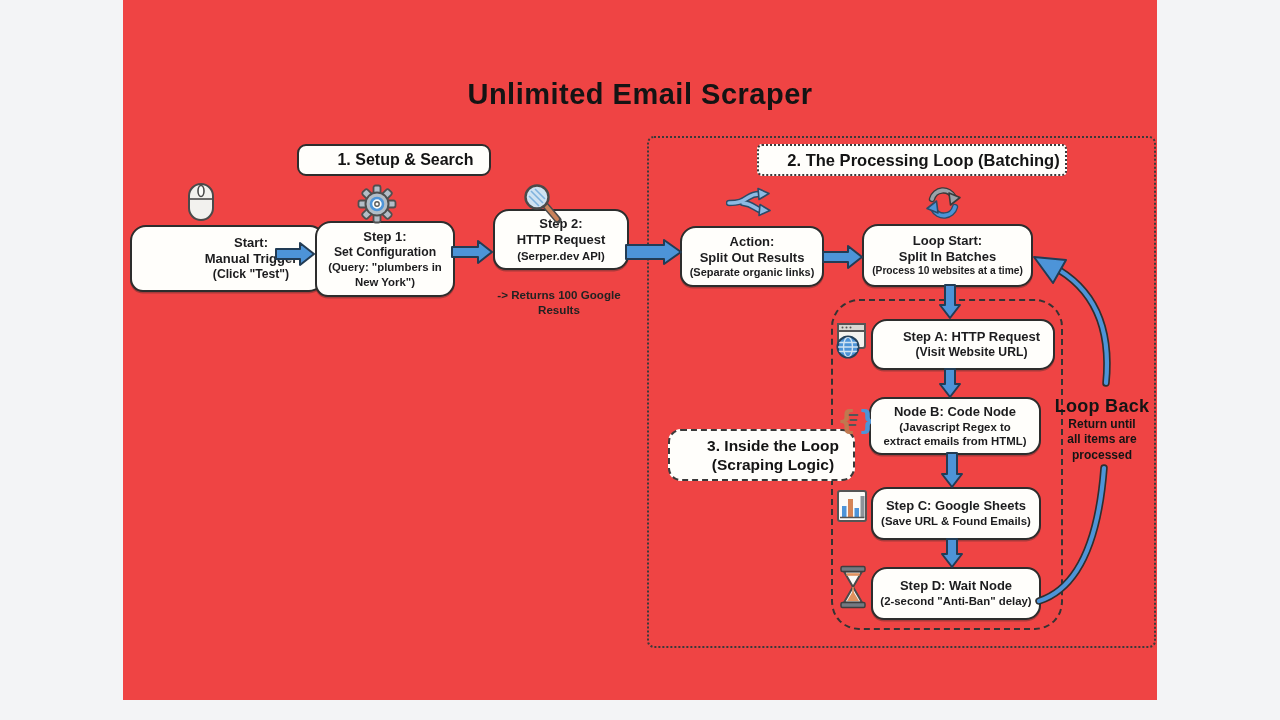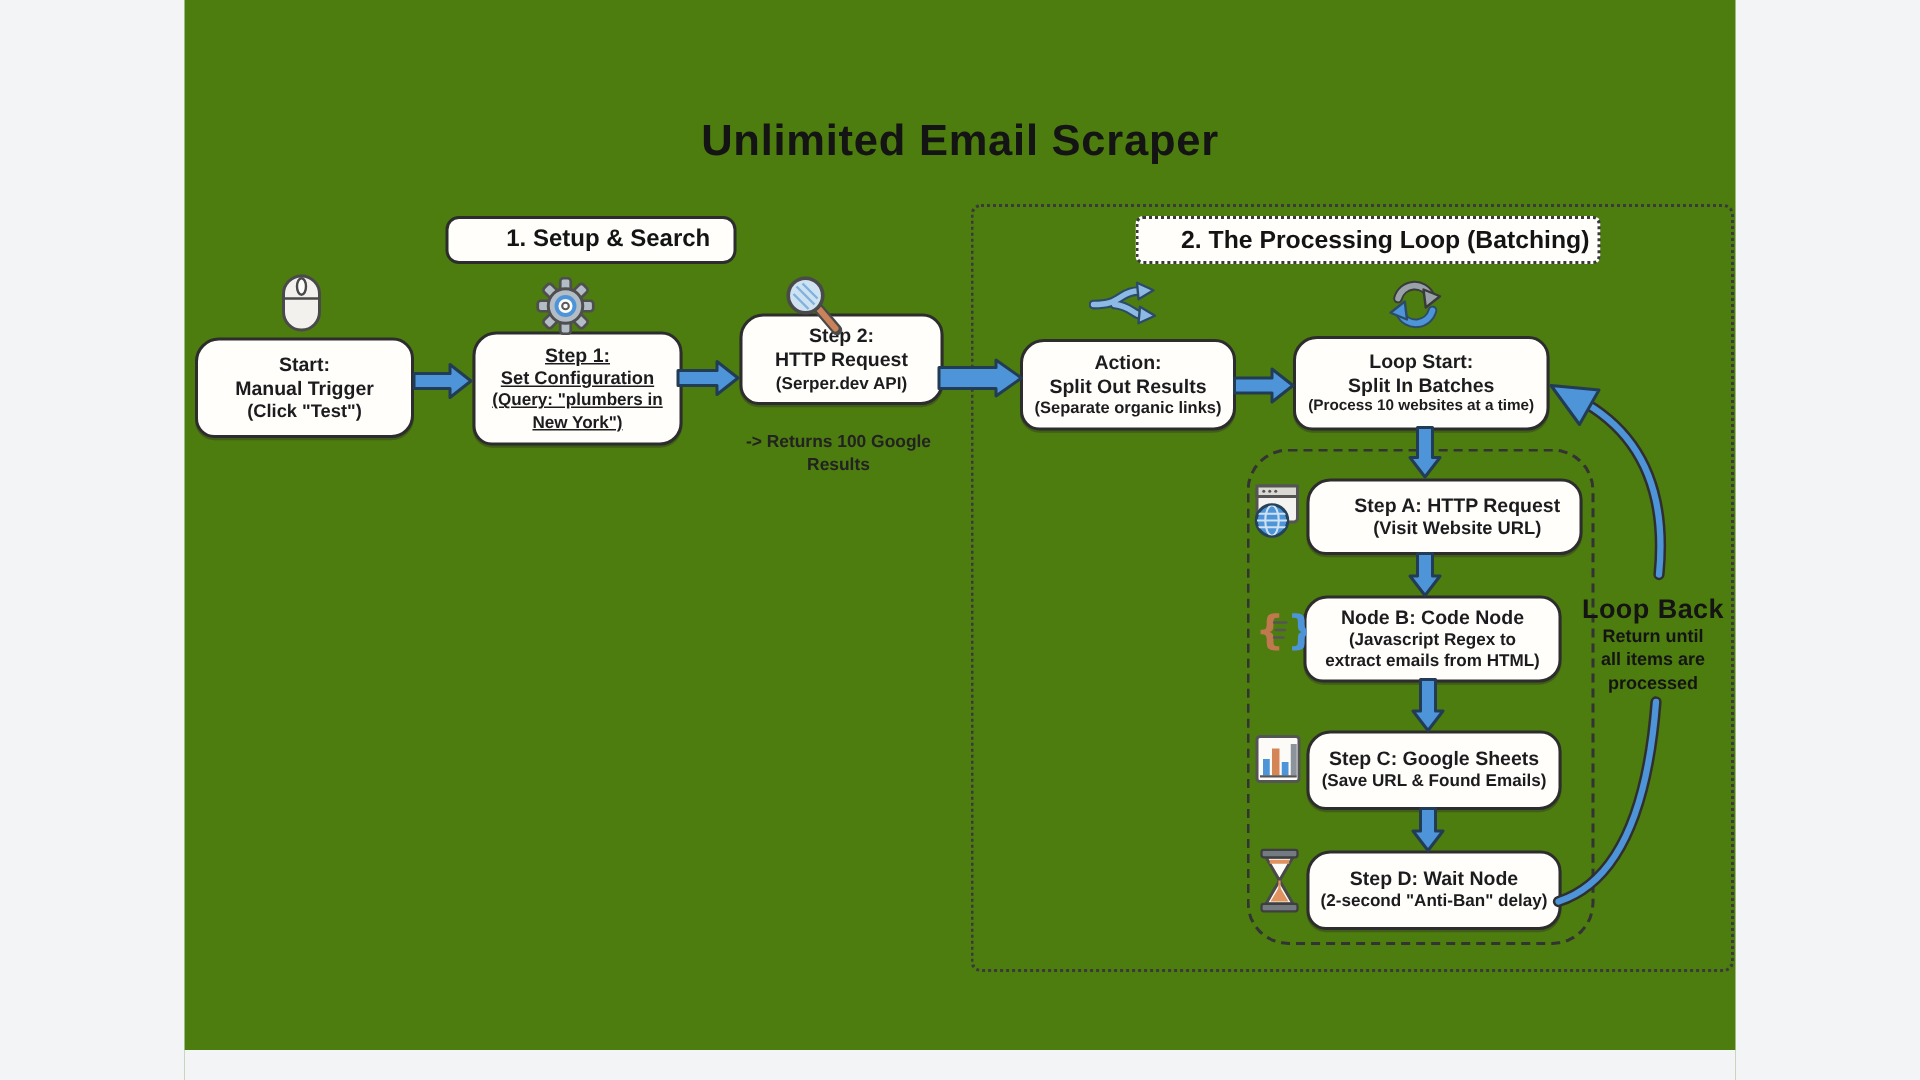--- a/index.html
+++ b/index.html
@@ -1,18 +1,18 @@
 <!DOCTYPE html>
 <html><head>
 <meta charset="utf-8">
 <style>
   html,body{margin:0;padding:0;background:#e9eaec;}
   .canvas{
     position:relative;width:1280px;height:720px;overflow:hidden;
-    background:#4d7c0f;color:#1d1d1f;
+    background:#ef4444;color:#1d1d1f;
     font-family:"Liberation Sans", sans-serif;
   }
   .band{position:absolute;background:#f3f4f6;}
   .title{
     position:absolute;left:340px;top:78px;width:600px;text-align:center;
     font-size:29px;font-weight:700;letter-spacing:.5px;color:#141414;
   }
   .node{
     position:absolute;border:2.4px solid #2d2d2d;background:#fffefb;
     border-radius:16px 14px 15px 13px;
@@ -61,28 +61,32 @@
 
   <div class="container-dotted" style="left:647px;top:136px;width:505px;height:508px;"></div>
   <div class="container-dashed" style="left:831px;top:299px;width:228px;height:327px;"></div>
 
   <div class="lbl lbl-solid" style="left:297px;top:144px;width:167px;height:28px;">
     <div>1. Setup &amp; Search</div>
   </div>
   <div class="lbl lbl-dotted" style="left:757px;top:144px;width:283px;height:28px;">
     <div>2. The Processing Loop (Batching)</div>
   </div>
-
-  <div class="node" style="left:130px;top:225px;width:142px;height:63px;">
+  <div class="lbl lbl-dashed" style="left:668px;top:429px;width:160px;height:48px;">
+    <div>3. Inside the Loop</div>
+    <div>(Scraping Logic)</div>
+  </div>
+
+  <div class="node" style="left:130px;top:225px;width:142px;height:63px;padding-left:48px;">
     <div class="f13">Start:</div>
     <div class="f13">Manual Trigger</div>
     <div class="f12">(Click "Test")</div>
   </div>
 
-  <div class="node" style="left:315px;top:221px;width:136px;height:72px;text-decoration:underline;">
+  <div class="node" style="left:315px;top:221px;width:136px;height:72px;">
     <div class="f13">Step 1:</div>
     <div class="f12">Set Configuration</div>
     <div class="f115">(Query: "plumbers in</div>
     <div class="f115">New York")</div>
   </div>
 
   <div class="node" style="left:493px;top:209px;width:132px;height:57px;">
     <div class="f13">Step 2:</div>
     <div class="f13">HTTP Request</div>
     <div class="f115">(Serper.dev API)</div>

